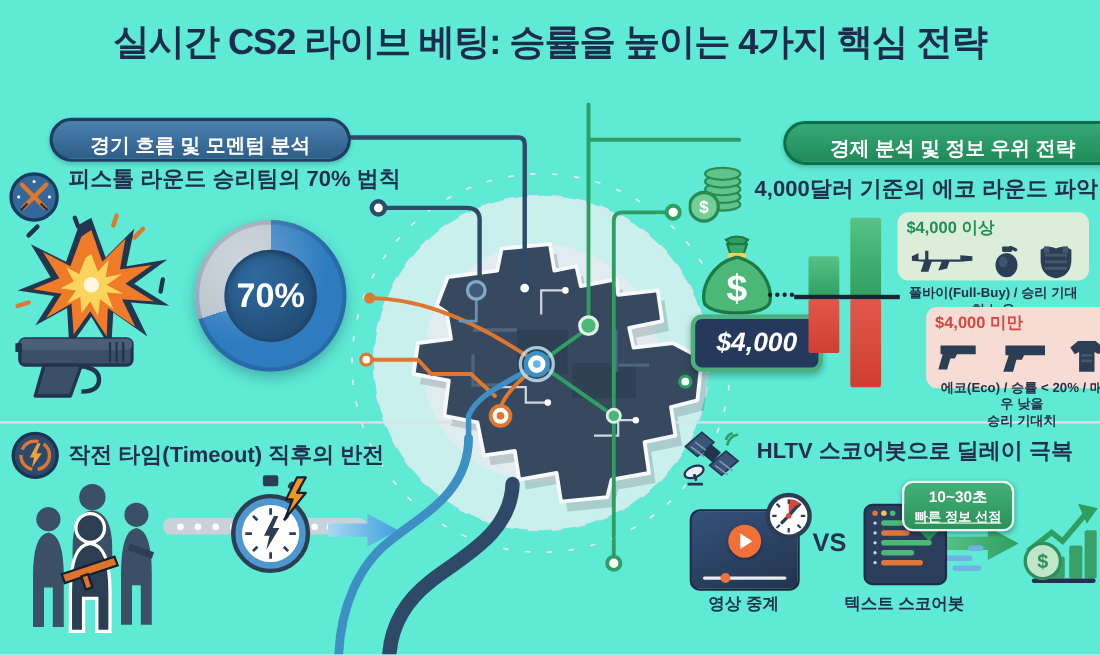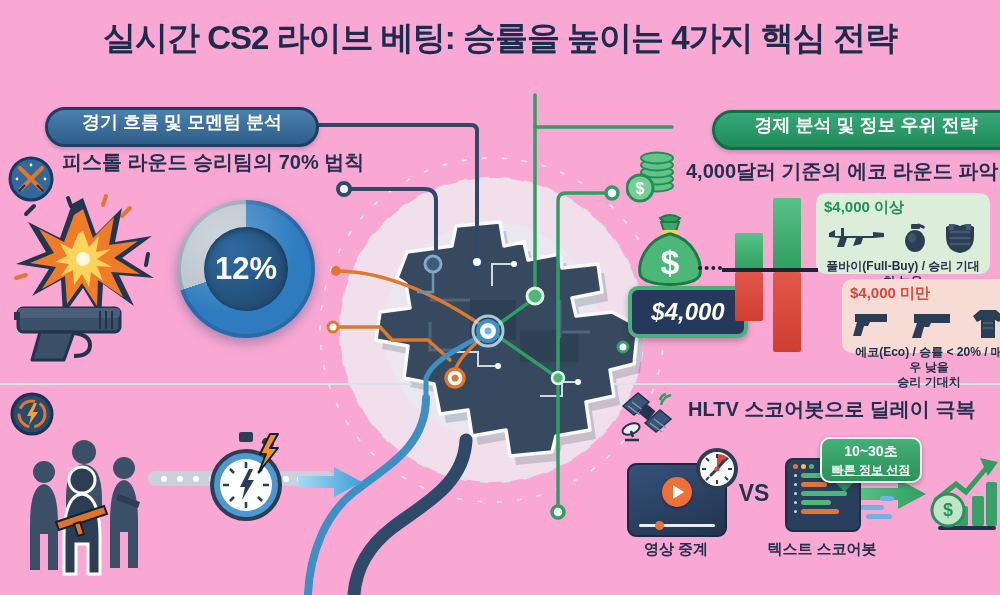--- a/index.html
+++ b/index.html
@@ -1,22 +1,22 @@
 <!DOCTYPE html>
 <html><head>
 <meta charset="utf-8">
 <style>
   html,body{margin:0;padding:0;background:#e8eaee;}
-  .stage{position:relative;width:1000px;height:595px;background:#f9a8d4;overflow:hidden;
+  .stage{position:relative;width:1000px;height:595px;background:#5eead4;overflow:hidden;
          font-family:"Liberation Sans","DejaVu Sans",sans-serif;color:#22304d;}
   .abs{position:absolute;}
   .title{position:absolute;top:16px;left:0;width:100%;text-align:center;
          font-size:33px;font-weight:800;color:#1d2b4d;letter-spacing:-1px;}
   
-  .pill{position:absolute;display:flex;align-items:flex-start;justify-content:center;
+  .pill{position:absolute;display:flex;align-items:flex-end;justify-content:center;
         color:#fff;font-weight:700;font-size:18px;border-radius:22px;box-shadow:0 2px 4px rgba(20,40,70,.25);}
   .pill-blue{left:45px;top:107px;width:268px;height:34px;
         background:linear-gradient(180deg,#4b80ad,#2e5e8a);border:3px solid #1e3d63;}
   .pill-green{left:712px;top:110px;width:302px;height:34px;
         background:linear-gradient(180deg,#38a878,#1f8a58);border:3px solid #0e6e44;}
   .sec-title{position:absolute;font-size:20px;font-weight:800;color:#232f4e;white-space:nowrap;}
   .divider{position:absolute;height:2px;background:#dde2e8;}
   
   .donut{position:absolute;left:177px;top:200px;width:138px;height:138px;border-radius:50%;
          background:conic-gradient(#2e7cbf 0deg 252deg,#b9c3cd 252deg 360deg);
@@ -30,21 +30,21 @@
   .cap{position:absolute;text-align:center;font-weight:700;color:#2a3550;font-size:14px;line-height:19px;}
   .cap-small{font-size:13.5px;line-height:19px;}
   
   .money-plate{position:absolute;left:628px;top:286px;width:112px;height:44px;background:#24395c;
         border:4px solid #4caf7d;border-radius:10px;color:#fff;display:flex;align-items:center;
         justify-content:center;font-size:24px;font-weight:800;box-shadow:0 3px 6px rgba(0,0,0,.25);font-style:italic;}
   .bar{position:absolute;border-radius:2px;}
   .threshold{position:absolute;left:722px;top:268px;width:96px;height:4px;background:#1b2433;z-index:3;}
   .dotline{position:absolute;left:698px;top:266px;width:24px;border-top:4px dotted #1b2433;}
   .panel{position:absolute;width:174px;border-radius:10px;padding:5px 8px;box-sizing:border-box;}
-  .panel-green{left:816px;top:193px;height:81px;background:#dcedda;}
+  .panel-green{left:816px;top:193px;height:62px;background:#dcedda;}
   .panel-red{left:842px;top:279px;height:74px;background:#f7dcd6;}
   .panel-title{font-size:15px;font-weight:800;}
   .pt-green{color:#1d9155;} .pt-red{color:#d6473c;}
   .panel-icons{display:flex;align-items:center;justify-content:space-between;padding:4px 4px 2px 2px;height:34px;}
   .panel-cap{font-size:12px;font-weight:700;color:#233047;text-align:center;line-height:15px;margin-top:2px;}
   
   .player{position:absolute;left:627px;top:463px;width:96px;height:70px;border-radius:9px;
         background:linear-gradient(160deg,#35517b,#22344d);border:2px solid #1b2940;z-index:2;}
   .play{position:absolute;left:33px;top:12px;width:30px;height:30px;border-radius:50%;background:#f0703a;
         box-shadow:0 1px 3px rgba(0,0,0,.4);}
@@ -181,28 +181,29 @@
       <rect x="6" y="6" width="102" height="24" rx="5" fill="#3a4f68" stroke="#22344d" stroke-width="3"></rect>
       <rect x="6" y="6" width="102" height="10" rx="4" fill="#4b6078"></rect>
       <path d="M88,9 v18 M94,9 v18 M100,9 v18" stroke="#22344d" stroke-width="2"></path>
       <polygon points="28,30 62,30 52,58 20,58" fill="#3a4f68" stroke="#22344d" stroke-width="3" stroke-linejoin="round"></polygon>
       <path d="M62,31 q16,2 16,12 q0,11 -16,11" fill="none" stroke="#22344d" stroke-width="4"></path>
       <rect x="2" y="10" width="6" height="8" fill="#22344d"></rect>
     </g>
   </svg>
 
   <div class="donut">
-    <div class="donut-hole">12%</div>
+    <div class="donut-hole">70%</div>
   </div>
 
   <svg class="abs" style="left:10px;top:392px" width="44" height="44" viewBox="0 0 44 44">
     <circle cx="22" cy="22" r="20" fill="#2c4a6e" stroke="#1a3450" stroke-width="3"></circle>
     <circle cx="22" cy="22" r="13" fill="none" stroke="#e0772e" stroke-width="3" stroke-dasharray="18 5"></circle>
     <polygon points="24,11 17,24 21,24 19,33 28,20 23,20 27,11" fill="#f0a23a"></polygon>
   </svg>
+  <div class="sec-title" style="left:62px;top:400px">작전 타임(Timeout) 직후의 반전</div>
 
   <div class="abs" style="left:148px;top:471px;width:186px;height:15px;border-radius:8px;background:#c9d2da;"></div>
   <svg class="abs" style="left:150px;top:473px" width="182" height="12" viewBox="0 0 182 12">
     <g fill="#fff">
         <circle cx="14" cy="6" r="3"></circle>
         <circle cx="30" cy="6" r="3"></circle>
         <circle cx="46" cy="6" r="3"></circle>
     <circle cx="62" cy="6" r="3"></circle>
         <circle cx="136" cy="6" r="3"></circle>
         <circle cx="150" cy="6" r="3"></circle>

